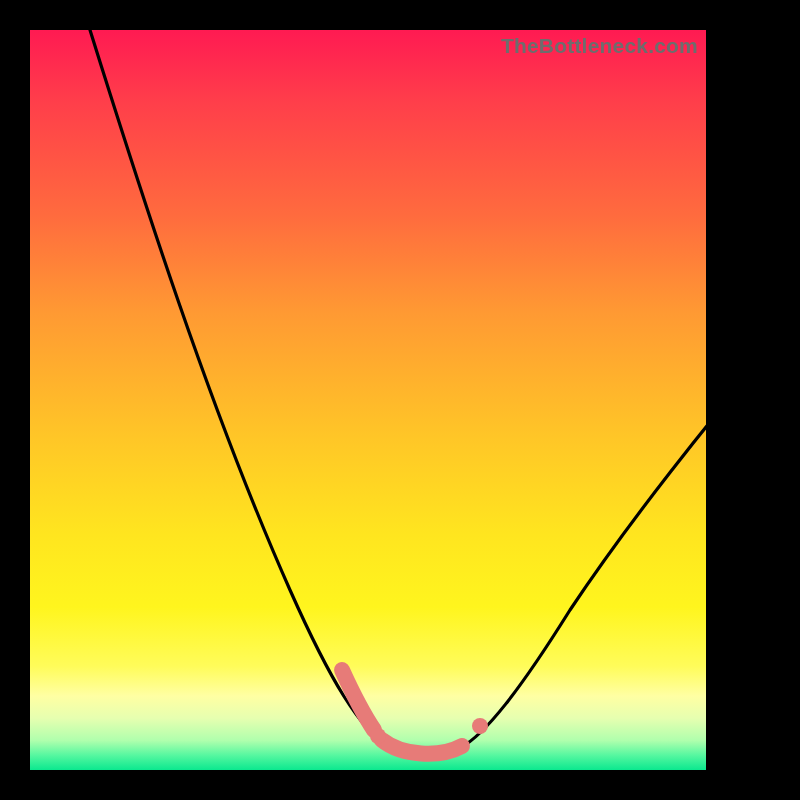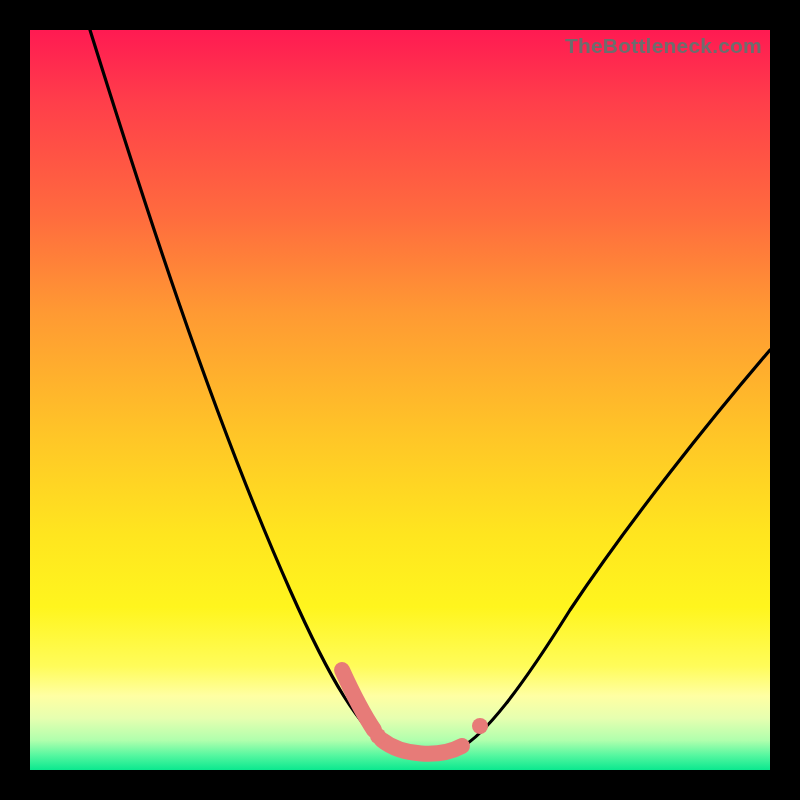--- a/index.html
+++ b/index.html
@@ -16,21 +16,21 @@
     top: 0;
     left: 0;
     width: 800px;
     height: 800px;
     background: #000;
   }
   .plot-area {
     position: absolute;
     top: 30px;
     left: 30px;
-    width: 740px;
+    width: 676px;
     height: 740px;
     background: linear-gradient(to bottom,
       #ff1a52 0%,
       #ff3f4a 10%,
       #ff6b3e 25%,
       #ff9933 38%,
       #ffc627 55%,
       #ffe51f 68%,
       #fff51e 78%,
       #fffc5a 86%,

